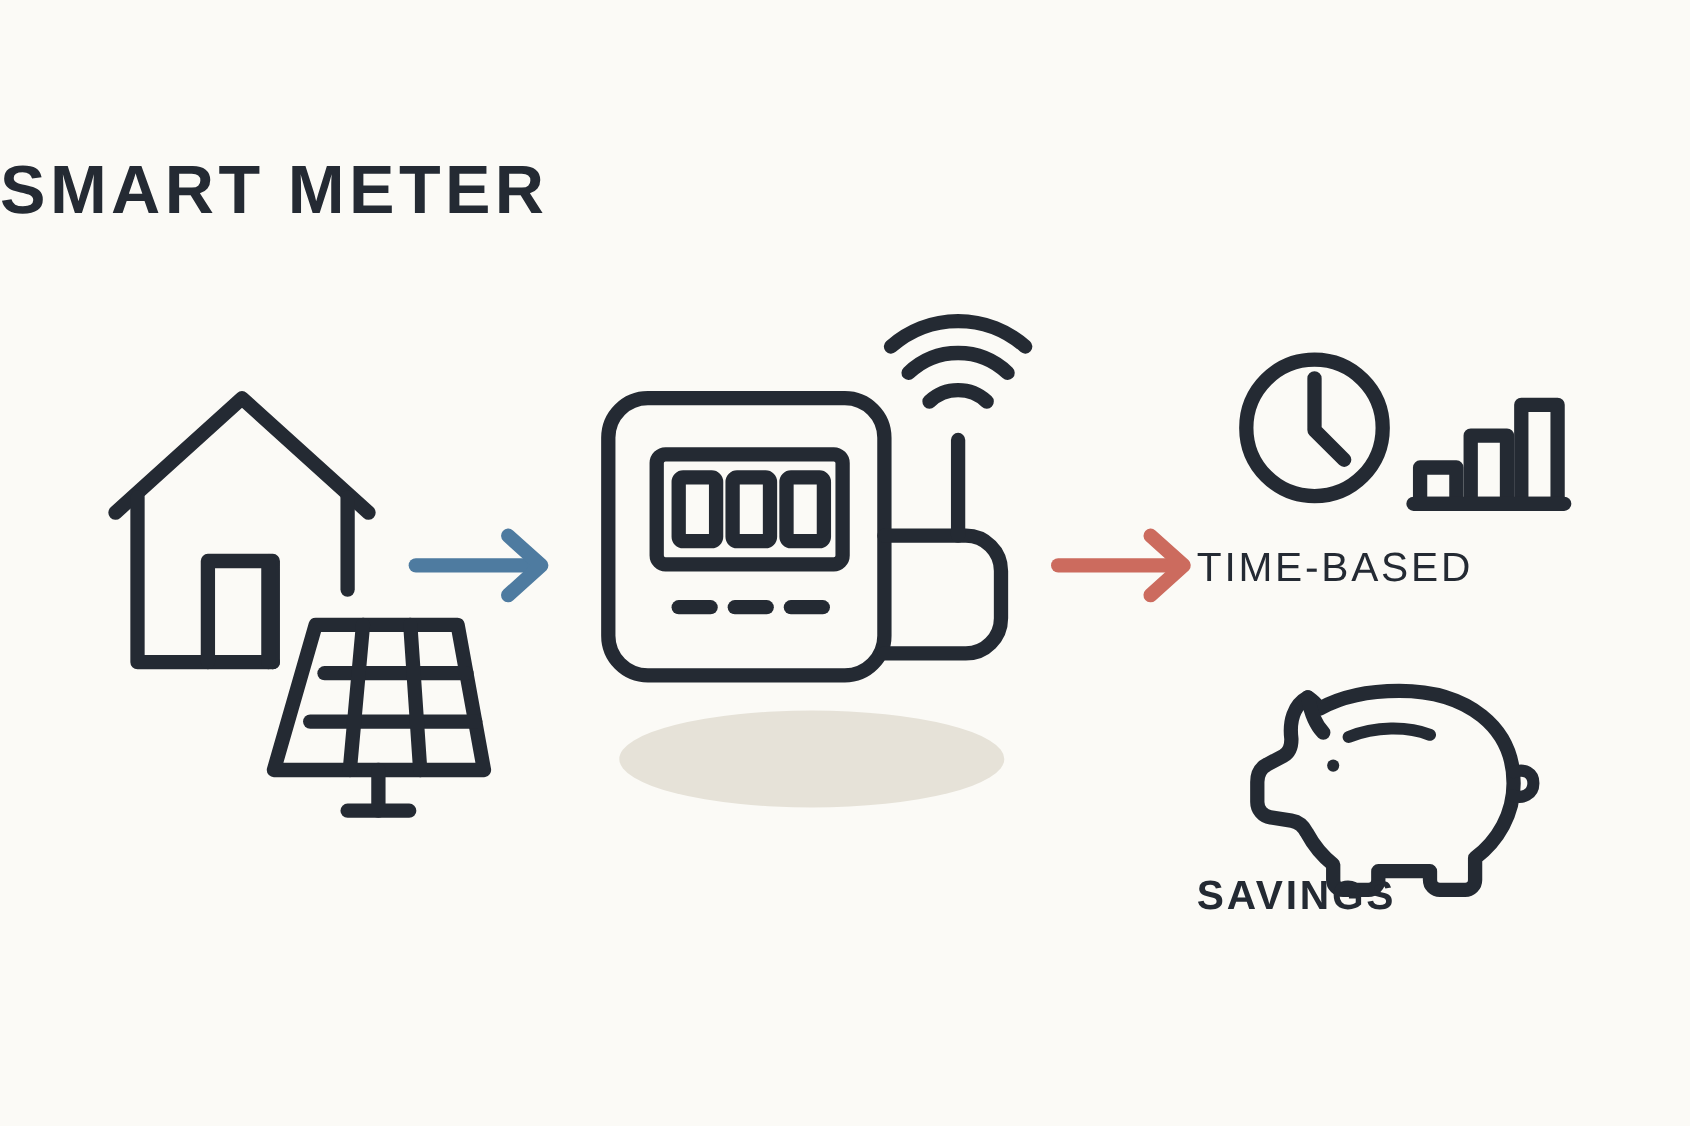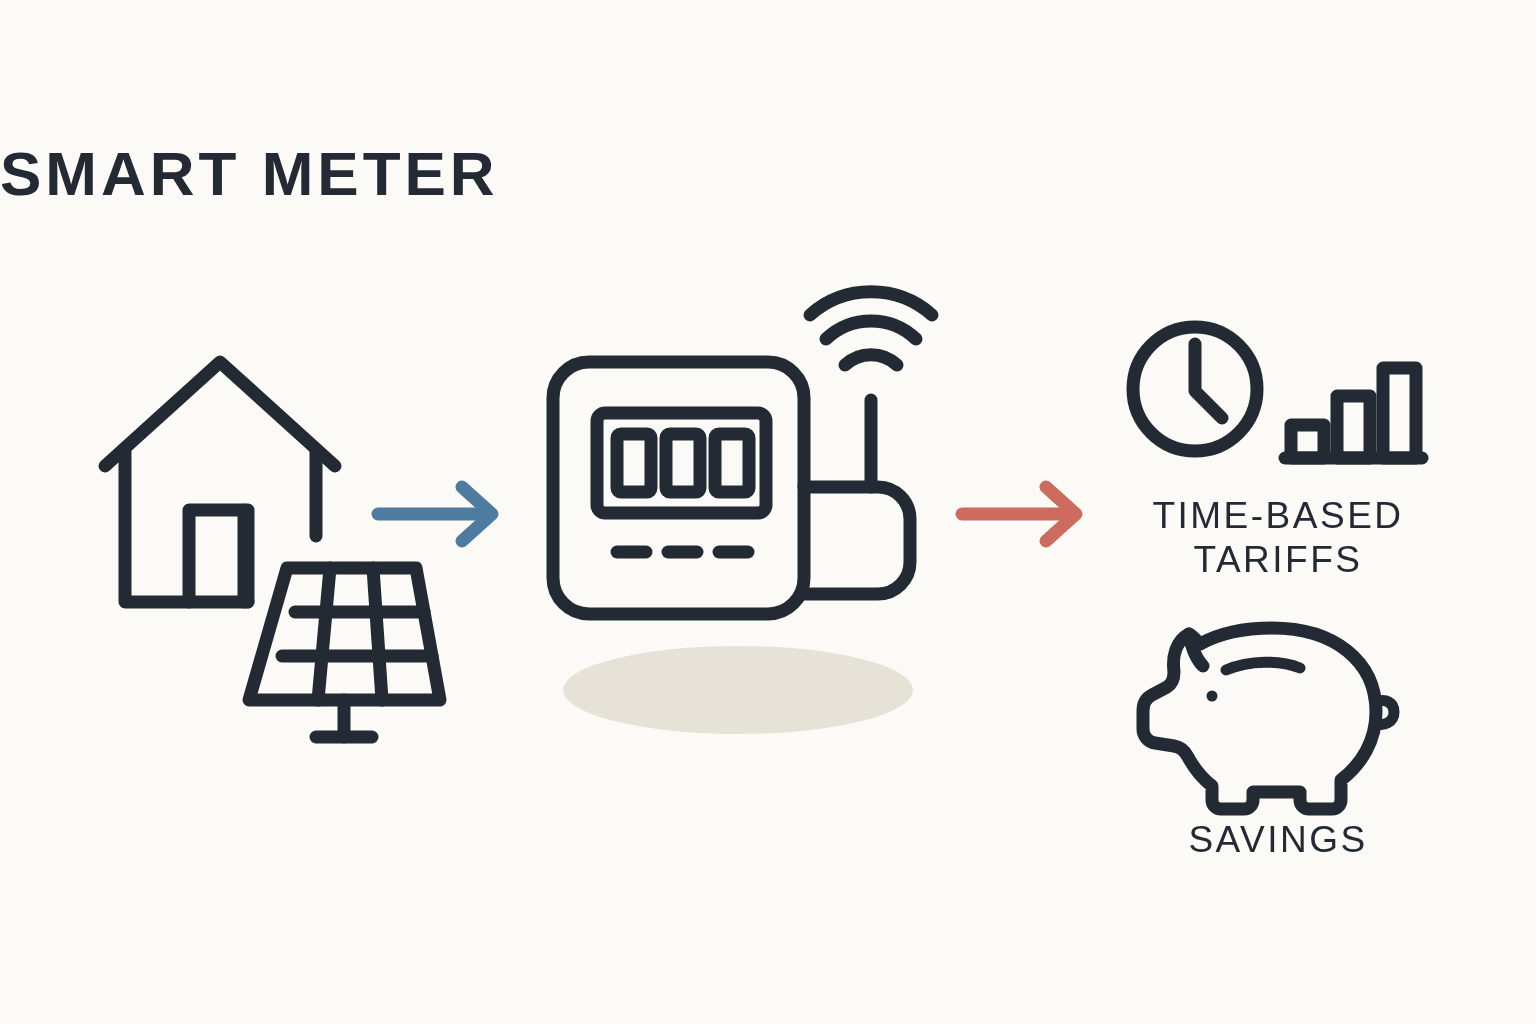--- a/index.html
+++ b/index.html
@@ -35,37 +35,38 @@
   .stage-svg {
     position: absolute;
     top: 0;
     left: 0;
   }
   .label {
     position: absolute;
     color: #242a33;
     font-family: "Liberation Sans", sans-serif;
     font-weight: 500;
-    text-align: center;
+    text-align: left;
     white-space: nowrap;
     line-height: 1.18;
   }
   #tariffs-label {
     top: 494px;
     left: 1088px;
     width: 380px;
     font-size: 37px;
     letter-spacing: 2.5px;
   }
   #savings-label {
-    top: 818px;
+    top: 792px;
     left: 1088px;
     width: 380px;
     font-size: 37px;
     letter-spacing: 2.5px;
+    font-weight: bold;
   }
 </style>
 </head>
 <body>
 
 <div id="canvas">
 
   <div class="title">SMART METER</div>
 
   <svg class="stage-svg" width="1536" height="1024" viewBox="0 0 1536 1024">
@@ -182,18 +183,17 @@
 
         <circle cx="1212" cy="696" r="5.5" fill="#242a33" stroke="none"></circle>
 
         <path d="M1376 702 C1386 698 1394 703 1394 712 C1394 722 1384 727 1375 723" stroke-width="11"></path>
       </g>
     </g>
   </svg>
 
   <div class="label" id="tariffs-label">
     <div>TIME-BASED</div>
-    <div>TARIFFS</div>
   </div>
 
   <div class="label" id="savings-label">SAVINGS</div>
 
 </div>
 
 </body></html>

